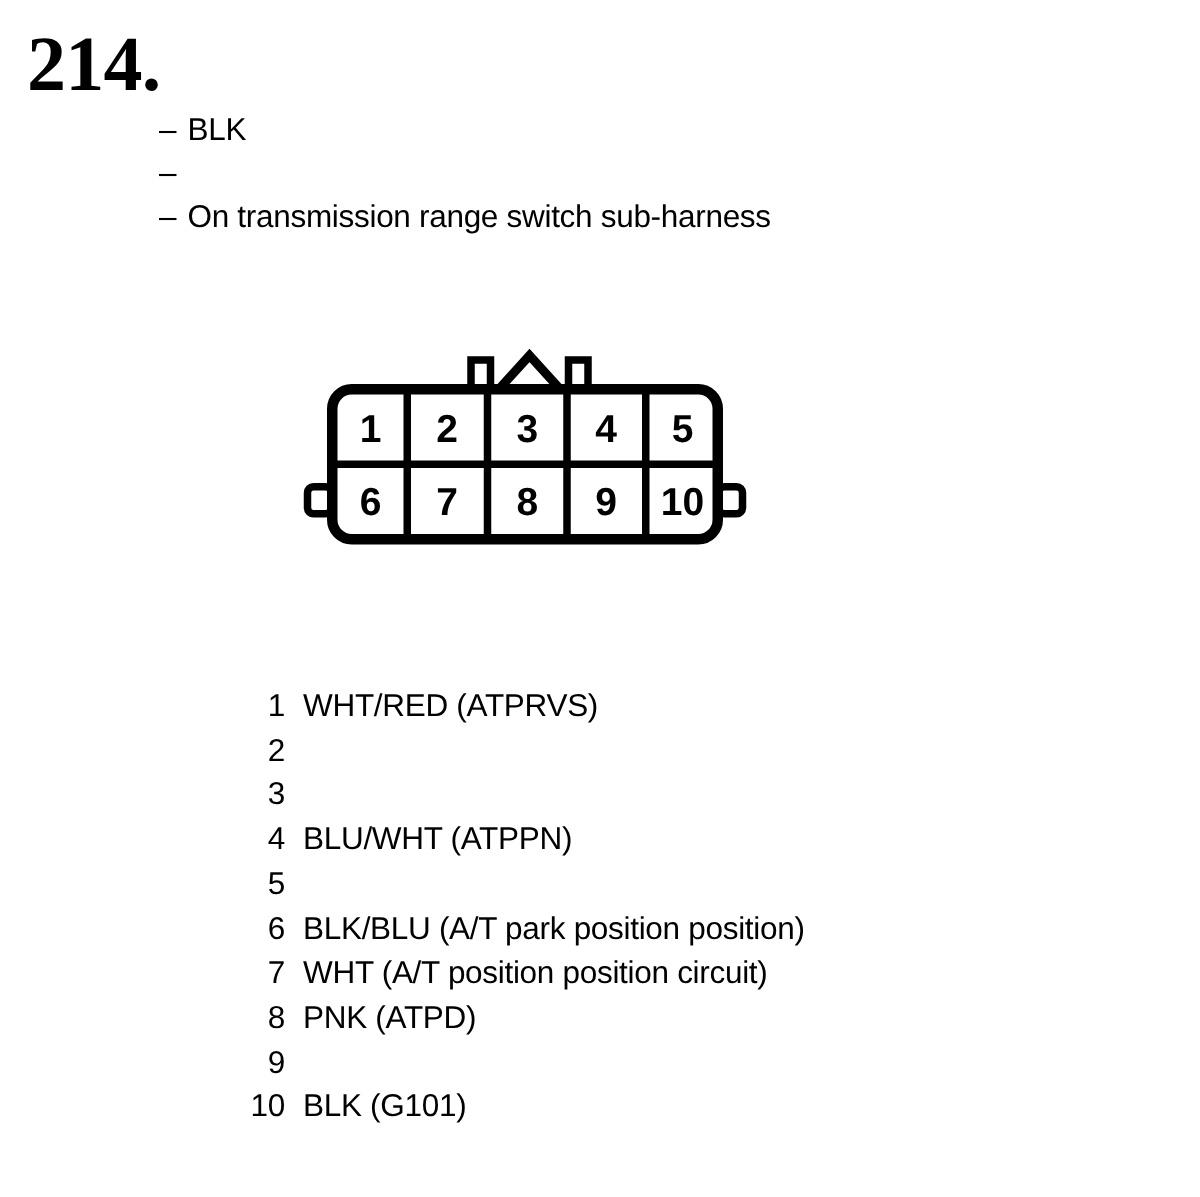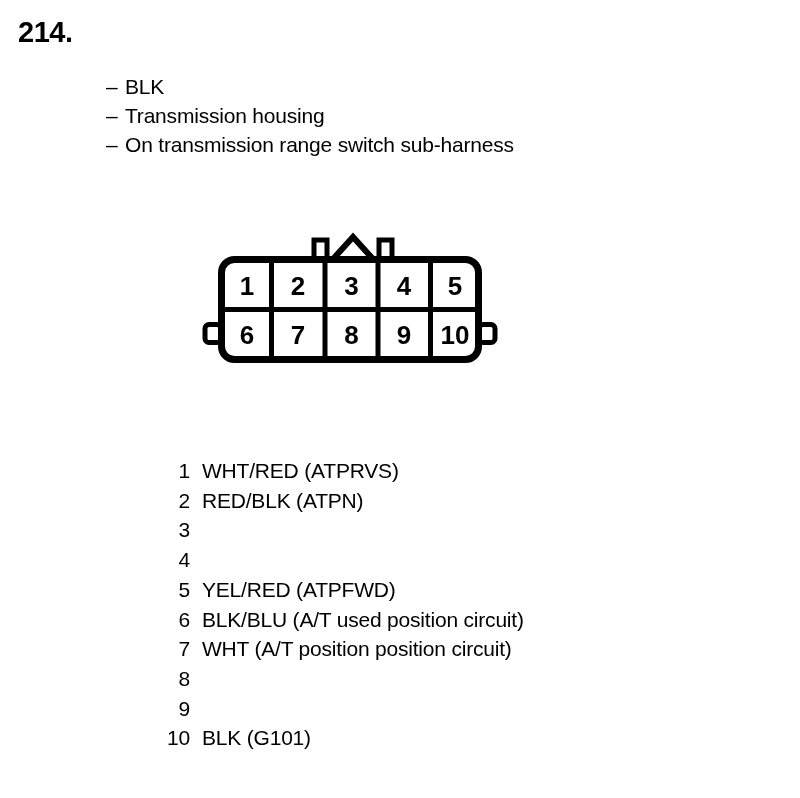--- a/index.html
+++ b/index.html
@@ -16,24 +16,25 @@
     font-family: "Liberation Sans", sans-serif;
     overflow: hidden;
   }
   .title-row {
     position: absolute;
     left: 18px;
     top: 18px;
     display: flex;
     align-items: baseline;
     font-weight: bold;
-    font-size: 29px;
+    font-size: 52px;
     line-height: 1;
     letter-spacing: -0.5px;
     white-space: nowrap;
+    font-family: Liberation Serif, serif;
   }
   .title-row .item-no {
     margin-right: 14px;
   }
   .bullets {
     position: absolute;
     left: 106px;
     top: 72px;
     font-size: 21px;
     line-height: 29px;
@@ -83,21 +84,20 @@
     <span class="item-no">214.</span>
   </div>
 
   <div class="bullets">
     <div class="bullet">
       <span class="dash">–</span>
       <span>BLK</span>
     </div>
     <div class="bullet">
       <span class="dash">–</span>
-      <span>Transmission housing</span>
     </div>
     <div class="bullet">
       <span class="dash">–</span>
       <span>On transmission range switch sub-harness</span>
     </div>
   </div>
 
   <svg class="connector" width="320" height="140" viewBox="0 0 320 140">
 
     <g stroke="#000000" fill="#ffffff">
@@ -134,42 +134,42 @@
     </g>
   </svg>
 
   <div class="pinlist">
     <div class="pin-row">
       <span class="pin-no">1</span>
       <span class="pin-desc">WHT/RED (ATPRVS)</span>
     </div>
     <div class="pin-row">
       <span class="pin-no">2</span>
-      <span class="pin-desc">RED/BLK (ATPN)</span>
     </div>
     <div class="pin-row">
       <span class="pin-no">3</span>
     </div>
     <div class="pin-row">
       <span class="pin-no">4</span>
+      <span class="pin-desc">BLU/WHT (ATPPN)</span>
     </div>
     <div class="pin-row">
       <span class="pin-no">5</span>
-      <span class="pin-desc">YEL/RED (ATPFWD)</span>
     </div>
     <div class="pin-row">
       <span class="pin-no">6</span>
-      <span class="pin-desc">BLK/BLU (A/T used position circuit)</span>
+      <span class="pin-desc">BLK/BLU (A/T park position position)</span>
     </div>
     <div class="pin-row">
       <span class="pin-no">7</span>
       <span class="pin-desc">WHT (A/T position position circuit)</span>
     </div>
     <div class="pin-row">
       <span class="pin-no">8</span>
+      <span class="pin-desc">PNK (ATPD)</span>
     </div>
     <div class="pin-row">
       <span class="pin-no">9</span>
     </div>
     <div class="pin-row">
       <span class="pin-no">10</span>
       <span class="pin-desc">BLK (G101)</span>
     </div>
   </div>
 

